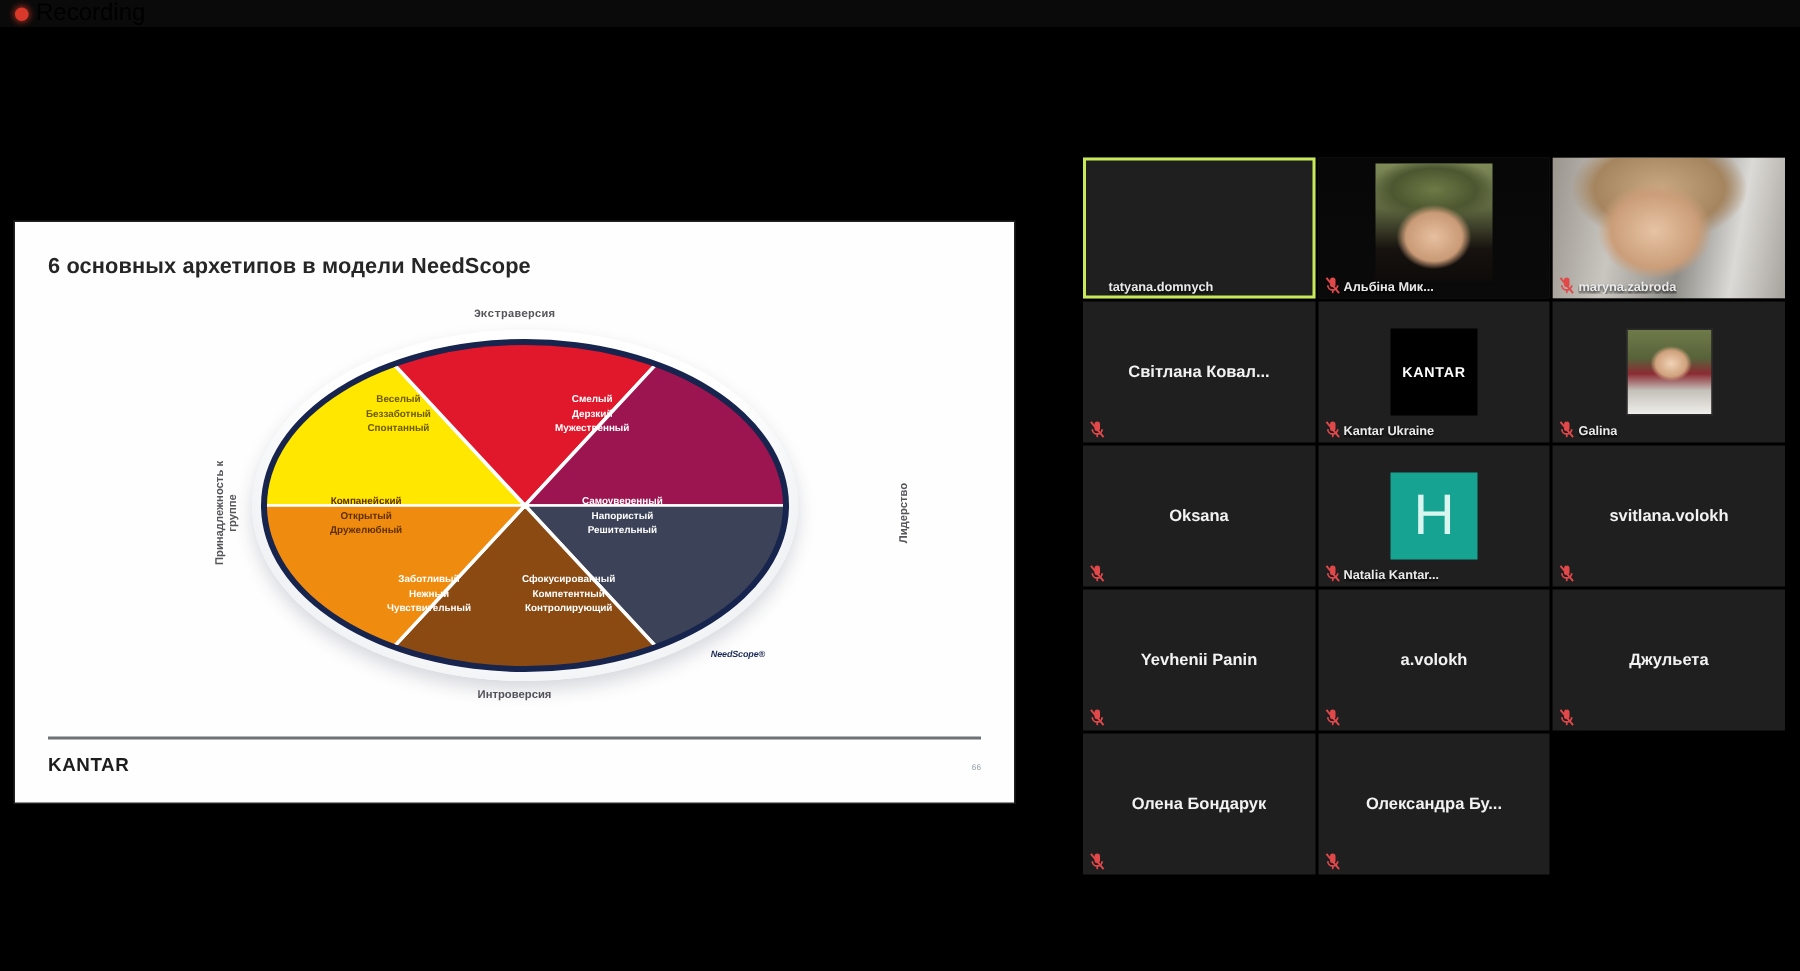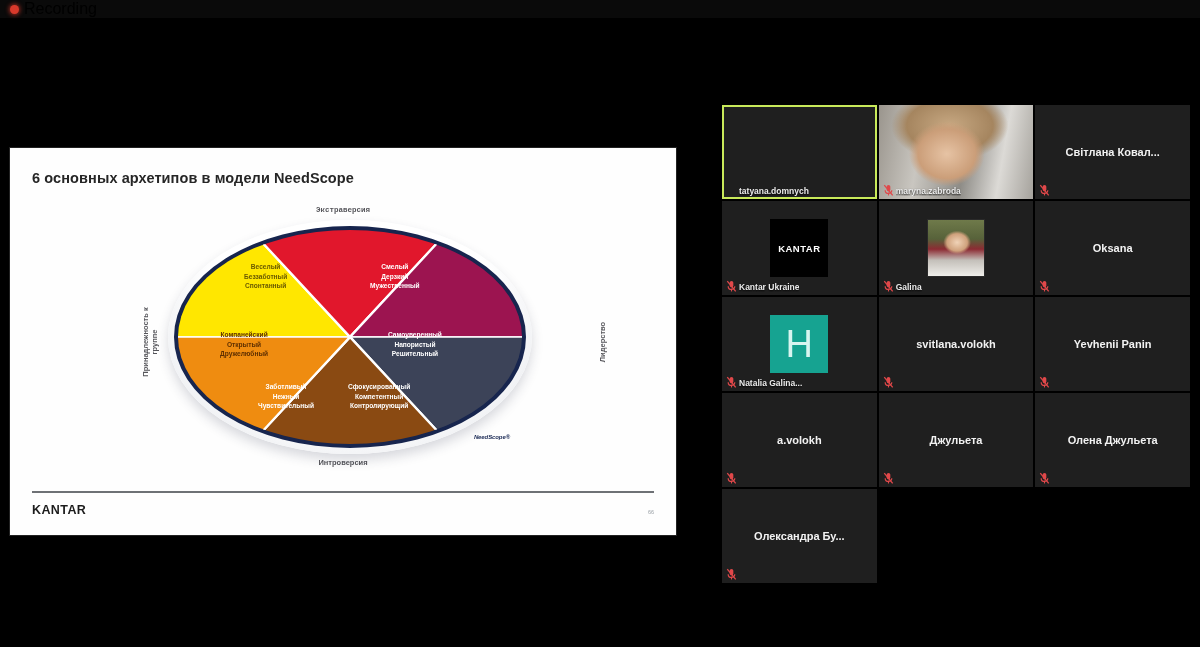--- a/index.html
+++ b/index.html
@@ -227,20 +227,32 @@
     <div class="slide-brand">KANTAR</div>
     <div class="slide-pagenum">66</div>
   </div>
 
   <div class="grid" id="grid">
       <div class="tile active">
         <div class="vid vid-a"></div>
         <div class="tile-name-bottom">tatyana.domnych</div>
       </div>
       <div class="tile">
+        <div class="vid vid-b">
+          <div class="vid-b-inner"></div>
+        </div>
+        <div class="tile-name-bottom">Альбіна Мик...</div>
+        <svg class="mute" viewBox="0 0 12 14">
+  <rect x="4" y="1" width="4" height="7" rx="2" fill="#e0484a"></rect>
+  <path d="M2.4 6.6a3.6 3.6 0 0 0 7.2 0" stroke="#e0484a" stroke-width="1.3" fill="none"></path>
+  <rect x="5.4" y="9.4" width="1.2" height="3" fill="#e0484a"></rect>
+  <line x1="1.4" y1="1.2" x2="10.6" y2="12.4" stroke="#e0484a" stroke-width="1.4"></line>
+</svg>
+      </div>
+      <div class="tile">
         <div class="vid vid-c"></div>
         <div class="tile-name-bottom">maryna.zabroda</div>
         <svg class="mute" viewBox="0 0 12 14">
   <rect x="4" y="1" width="4" height="7" rx="2" fill="#e0484a"></rect>
   <path d="M2.4 6.6a3.6 3.6 0 0 0 7.2 0" stroke="#e0484a" stroke-width="1.3" fill="none"></path>
   <rect x="5.4" y="9.4" width="1.2" height="3" fill="#e0484a"></rect>
   <line x1="1.4" y1="1.2" x2="10.6" y2="12.4" stroke="#e0484a" stroke-width="1.4"></line>
 </svg>
       </div>
       <div class="tile">
@@ -276,21 +288,21 @@
         <div class="tile-name-center">Oksana</div>
         <svg class="mute" viewBox="0 0 12 14">
   <rect x="4" y="1" width="4" height="7" rx="2" fill="#e0484a"></rect>
   <path d="M2.4 6.6a3.6 3.6 0 0 0 7.2 0" stroke="#e0484a" stroke-width="1.3" fill="none"></path>
   <rect x="5.4" y="9.4" width="1.2" height="3" fill="#e0484a"></rect>
   <line x1="1.4" y1="1.2" x2="10.6" y2="12.4" stroke="#e0484a" stroke-width="1.4"></line>
 </svg>
       </div>
       <div class="tile">
         <div class="letter-avatar">H</div>
-        <div class="tile-name-bottom">Natalia Galina...</div>
+        <div class="tile-name-bottom">Natalia Kantar...</div>
         <svg class="mute" viewBox="0 0 12 14">
   <rect x="4" y="1" width="4" height="7" rx="2" fill="#e0484a"></rect>
   <path d="M2.4 6.6a3.6 3.6 0 0 0 7.2 0" stroke="#e0484a" stroke-width="1.3" fill="none"></path>
   <rect x="5.4" y="9.4" width="1.2" height="3" fill="#e0484a"></rect>
   <line x1="1.4" y1="1.2" x2="10.6" y2="12.4" stroke="#e0484a" stroke-width="1.4"></line>
 </svg>
       </div>
       <div class="tile">
         <div class="tile-name-center">svitlana.volokh</div>
         <svg class="mute" viewBox="0 0 12 14">
@@ -321,21 +333,21 @@
       <div class="tile">
         <div class="tile-name-center">Джульета</div>
         <svg class="mute" viewBox="0 0 12 14">
   <rect x="4" y="1" width="4" height="7" rx="2" fill="#e0484a"></rect>
   <path d="M2.4 6.6a3.6 3.6 0 0 0 7.2 0" stroke="#e0484a" stroke-width="1.3" fill="none"></path>
   <rect x="5.4" y="9.4" width="1.2" height="3" fill="#e0484a"></rect>
   <line x1="1.4" y1="1.2" x2="10.6" y2="12.4" stroke="#e0484a" stroke-width="1.4"></line>
 </svg>
       </div>
       <div class="tile">
-        <div class="tile-name-center">Олена Джульета</div>
+        <div class="tile-name-center">Олена Бондарук</div>
         <svg class="mute" viewBox="0 0 12 14">
   <rect x="4" y="1" width="4" height="7" rx="2" fill="#e0484a"></rect>
   <path d="M2.4 6.6a3.6 3.6 0 0 0 7.2 0" stroke="#e0484a" stroke-width="1.3" fill="none"></path>
   <rect x="5.4" y="9.4" width="1.2" height="3" fill="#e0484a"></rect>
   <line x1="1.4" y1="1.2" x2="10.6" y2="12.4" stroke="#e0484a" stroke-width="1.4"></line>
 </svg>
       </div>
       <div class="tile">
         <div class="tile-name-center">Олександра Бу...</div>
         <svg class="mute" viewBox="0 0 12 14">

